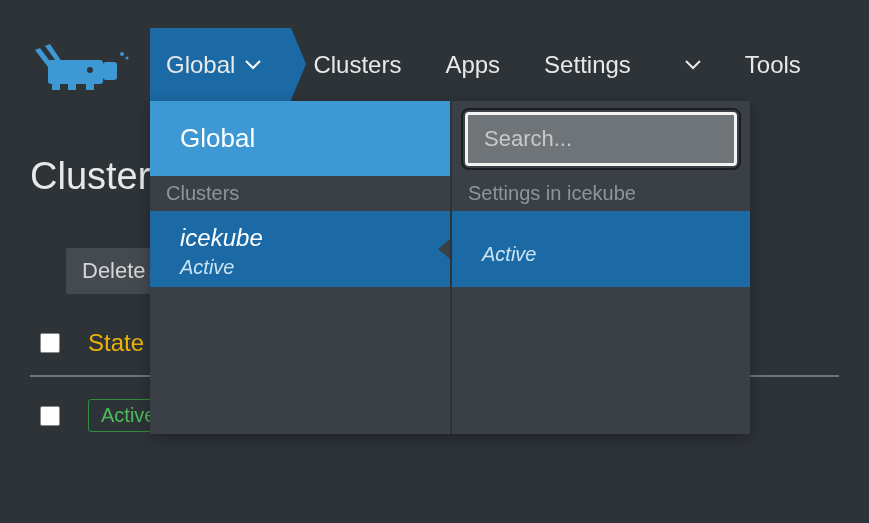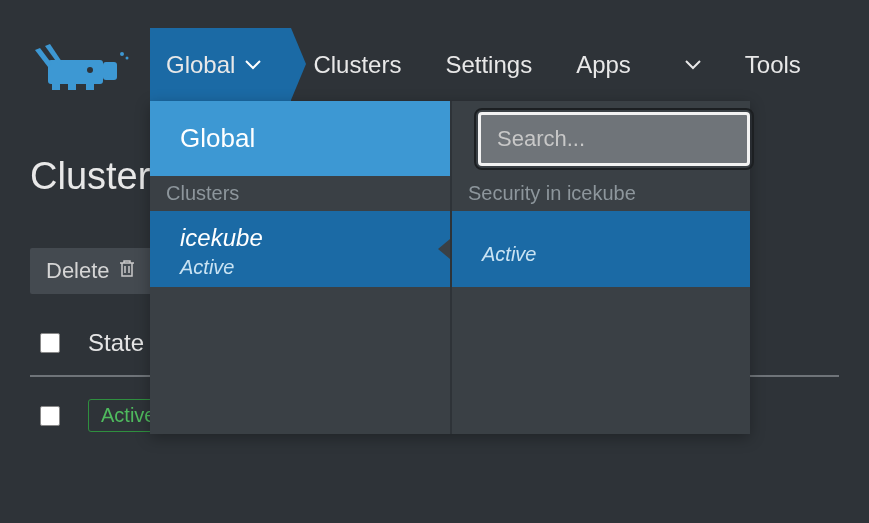--- a/index.html
+++ b/index.html
@@ -84,20 +84,21 @@
     background: #444a50;
     color: #d5d5d5;
     padding: 10px 16px;
     font-size: 22px;
     font-weight: 300;
     border-radius: 2px;
     display: inline-flex;
     align-items: center;
     gap: 8px;
     cursor: pointer;
+    margin-left: 36px;
   }
   .table-head {
     display: flex;
     align-items: center;
     padding: 10px 10px 18px 10px;
     border-bottom: 2px solid #6f7479;
   }
   .table-row {
     display: flex;
     align-items: center;
@@ -106,21 +107,21 @@
   .checkbox {
     width: 20px;
     height: 20px;
     background: #fff;
     border: 1px solid #888;
     border-radius: 2px;
     margin-right: 28px;
     cursor: pointer;
   }
   .state-col {
-    color: #e5e5e5;
+    color: #eab308;
     font-size: 24px;
     font-weight: 300;
   }
   .state-badge {
     border: 1px solid #2f8f3f;
     color: #4fbb5e;
     padding: 4px 12px;
     font-size: 20px;
     border-radius: 3px;
     font-weight: 300;
@@ -197,21 +198,21 @@
     transform: translateY(-50%);
     width: 0; height: 0;
     border-top: 10px solid transparent;
     border-bottom: 10px solid transparent;
     border-right: 12px solid #3a4045;
   }
   .dd-search-wrap {
     height: 75px;
     display: flex;
     align-items: center;
-    justify-content: flex-end;
+    justify-content: center;
   }
   .dd-search {
     width: 272px;
     height: 54px;
     background: #6f7479;
     border: 3px solid #f2f2f2;
     border-radius: 4px;
     outline: 2px solid #1c1f22;
     outline-offset: 2px;
     color: #e0e0e0;
@@ -247,24 +248,24 @@
     <span class="chev">
       <svg width="16" height="10" viewBox="0 0 16 10">
           <path d="M1 1 L8 8 L15 1" stroke="#fff" stroke-width="2" fill="none"></path>
         </svg>
     </span>
   </div>
   <div class="nav-item">
     <span>Clusters</span>
   </div>
   <div class="nav-item">
+    <span>Apps</span>
+  </div>
+  <div class="nav-item">
     <span>Settings</span>
-  </div>
-  <div class="nav-item">
-    <span>Apps</span>
   </div>
   <div class="nav-item">
     <span class="chev">
       <svg width="16" height="10" viewBox="0 0 16 10">
           <path d="M1 1 L8 8 L15 1" stroke="#e8e8e8" stroke-width="2" fill="none"></path>
         </svg>
     </span>
   </div>
   <div class="nav-item">
     <span>Tools</span>
@@ -302,18 +303,18 @@
     <div class="dd-section-label">Clusters</div>
     <div class="dd-cluster-row selected">
       <span class="name">icekube</span>
       <span class="status">Active</span>
     </div>
   </div>
   <div class="dropdown-col right">
     <div class="dd-search-wrap">
       <input class="dd-search" type="text" placeholder="Search..." style="">
     </div>
-    <div class="dd-section-label">Security in icekube</div>
+    <div class="dd-section-label">Settings in icekube</div>
     <div class="dd-project-row">
       <span class="status">Active</span>
     </div>
   </div>
 </div>
 
 </body></html>

